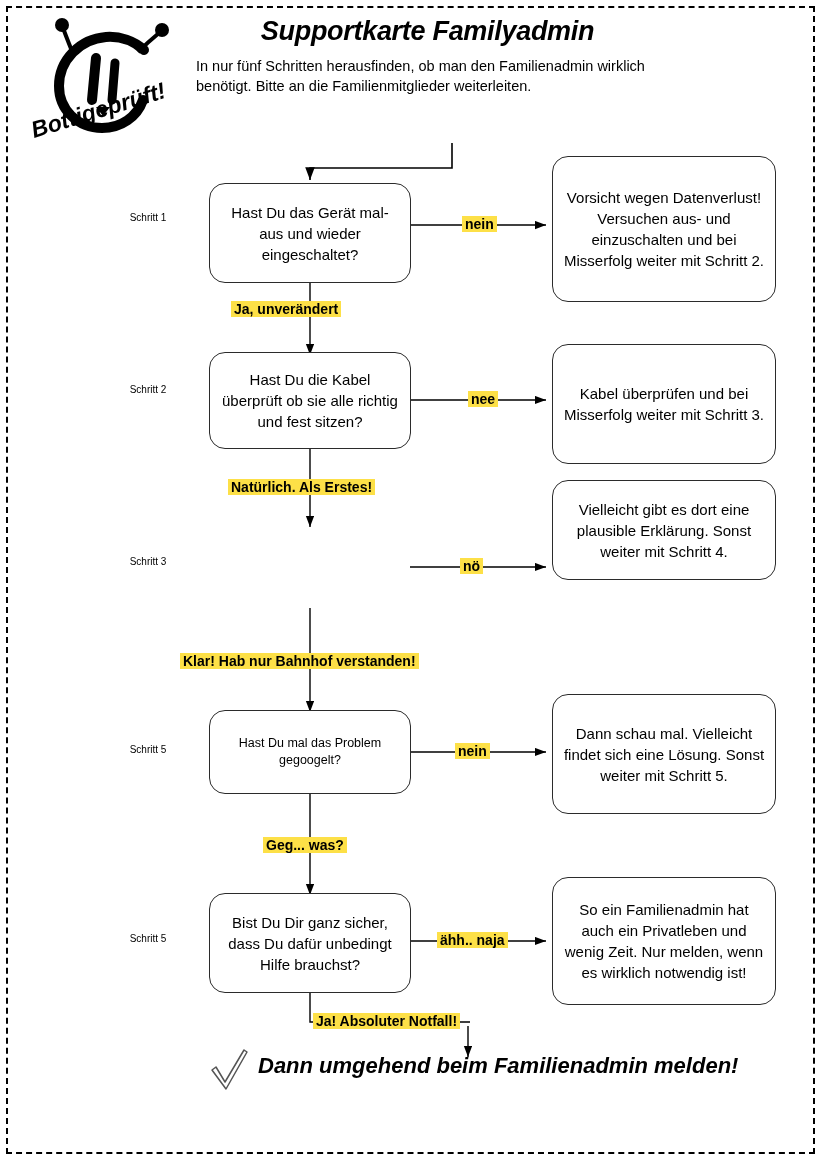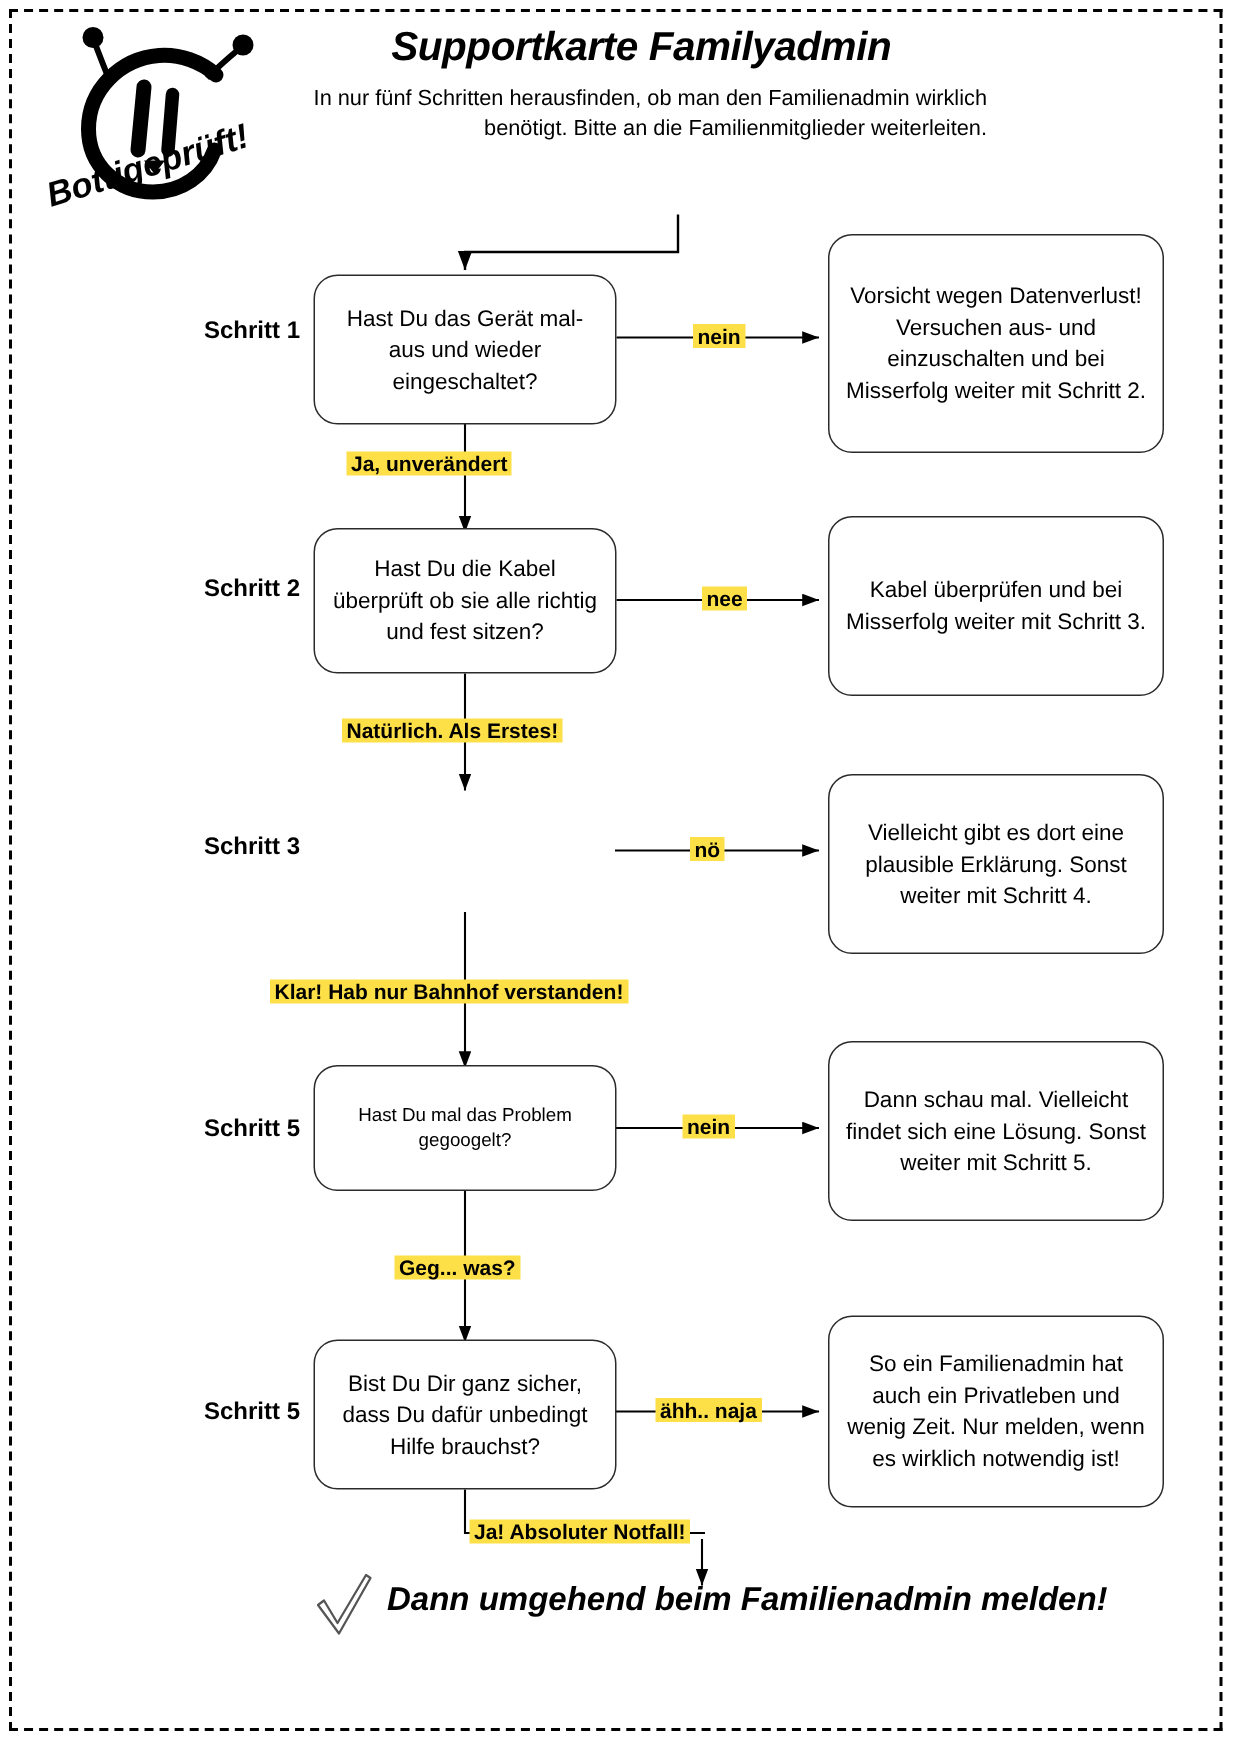--- a/index.html
+++ b/index.html
@@ -46,21 +46,21 @@
     font-size: 27px;
     font-weight: bold;
     font-style: italic;
     letter-spacing: -0.3px;
   }
   .subtitle {
     position: absolute;
     left: 196px;
     top: 56px;
     width: 462px;
-    text-align: right;
+    text-align: left;
     font-size: 14.5px;
     line-height: 20px;
   }
   .intro {
     position: absolute;
     left: 200px;
     top: 113px;
     width: 455px;
     text-align: center;
     font-size: 20px;
@@ -95,23 +95,23 @@
   .node.q { left: 209px; width: 202px; }
   .node.a { left: 552px; width: 224px; }
   .node.small { font-size: 12.5px; line-height: 17px; }
   .node .em { }
 
   
   .step-label {
     position: absolute;
     left: 96px;
     width: 104px;
-    font-size: 16px;
-    font-weight: bold;
-    text-align: right;
+    font-size: 10px;
+    font-weight: normal;
+    text-align: center;
   }
 
   
   .edge-label {
     position: absolute;
     font-size: 14px;
     font-weight: bold;
     background: #fde047;
     padding: 0 3px;
     white-space: nowrap;
@@ -222,21 +222,21 @@
     <span>
       <span class="em">Vorsicht wegen Datenverlust!</span>
       <span>Versuchen aus- und einzuschalten und bei Misserfolg weiter mit Schritt 2.</span>
     </span>
   </div>
 
   <div class="node a" style="top:344px; height:120px">
     <span>Kabel überprüfen und bei Misserfolg weiter mit Schritt 3.</span>
   </div>
 
-  <div class="node a" style="top:516px; height:120px">
+  <div class="node a" style="top:480px; height:100px">
     <span>Vielleicht gibt es dort eine plausible Erklärung. Sonst weiter mit Schritt 4.</span>
   </div>
 
   <div class="node a" style="top:694px; height:120px">
     <span>Dann schau mal. Vielleicht findet sich eine Lösung. Sonst weiter mit Schritt 5.</span>
   </div>
 
   <div class="node a" style="top:877px; height:128px">
     <span>So ein Familienadmin hat auch ein Privatleben und wenig Zeit. Nur melden, wenn es wirklich notwendig ist!</span>
   </div>

